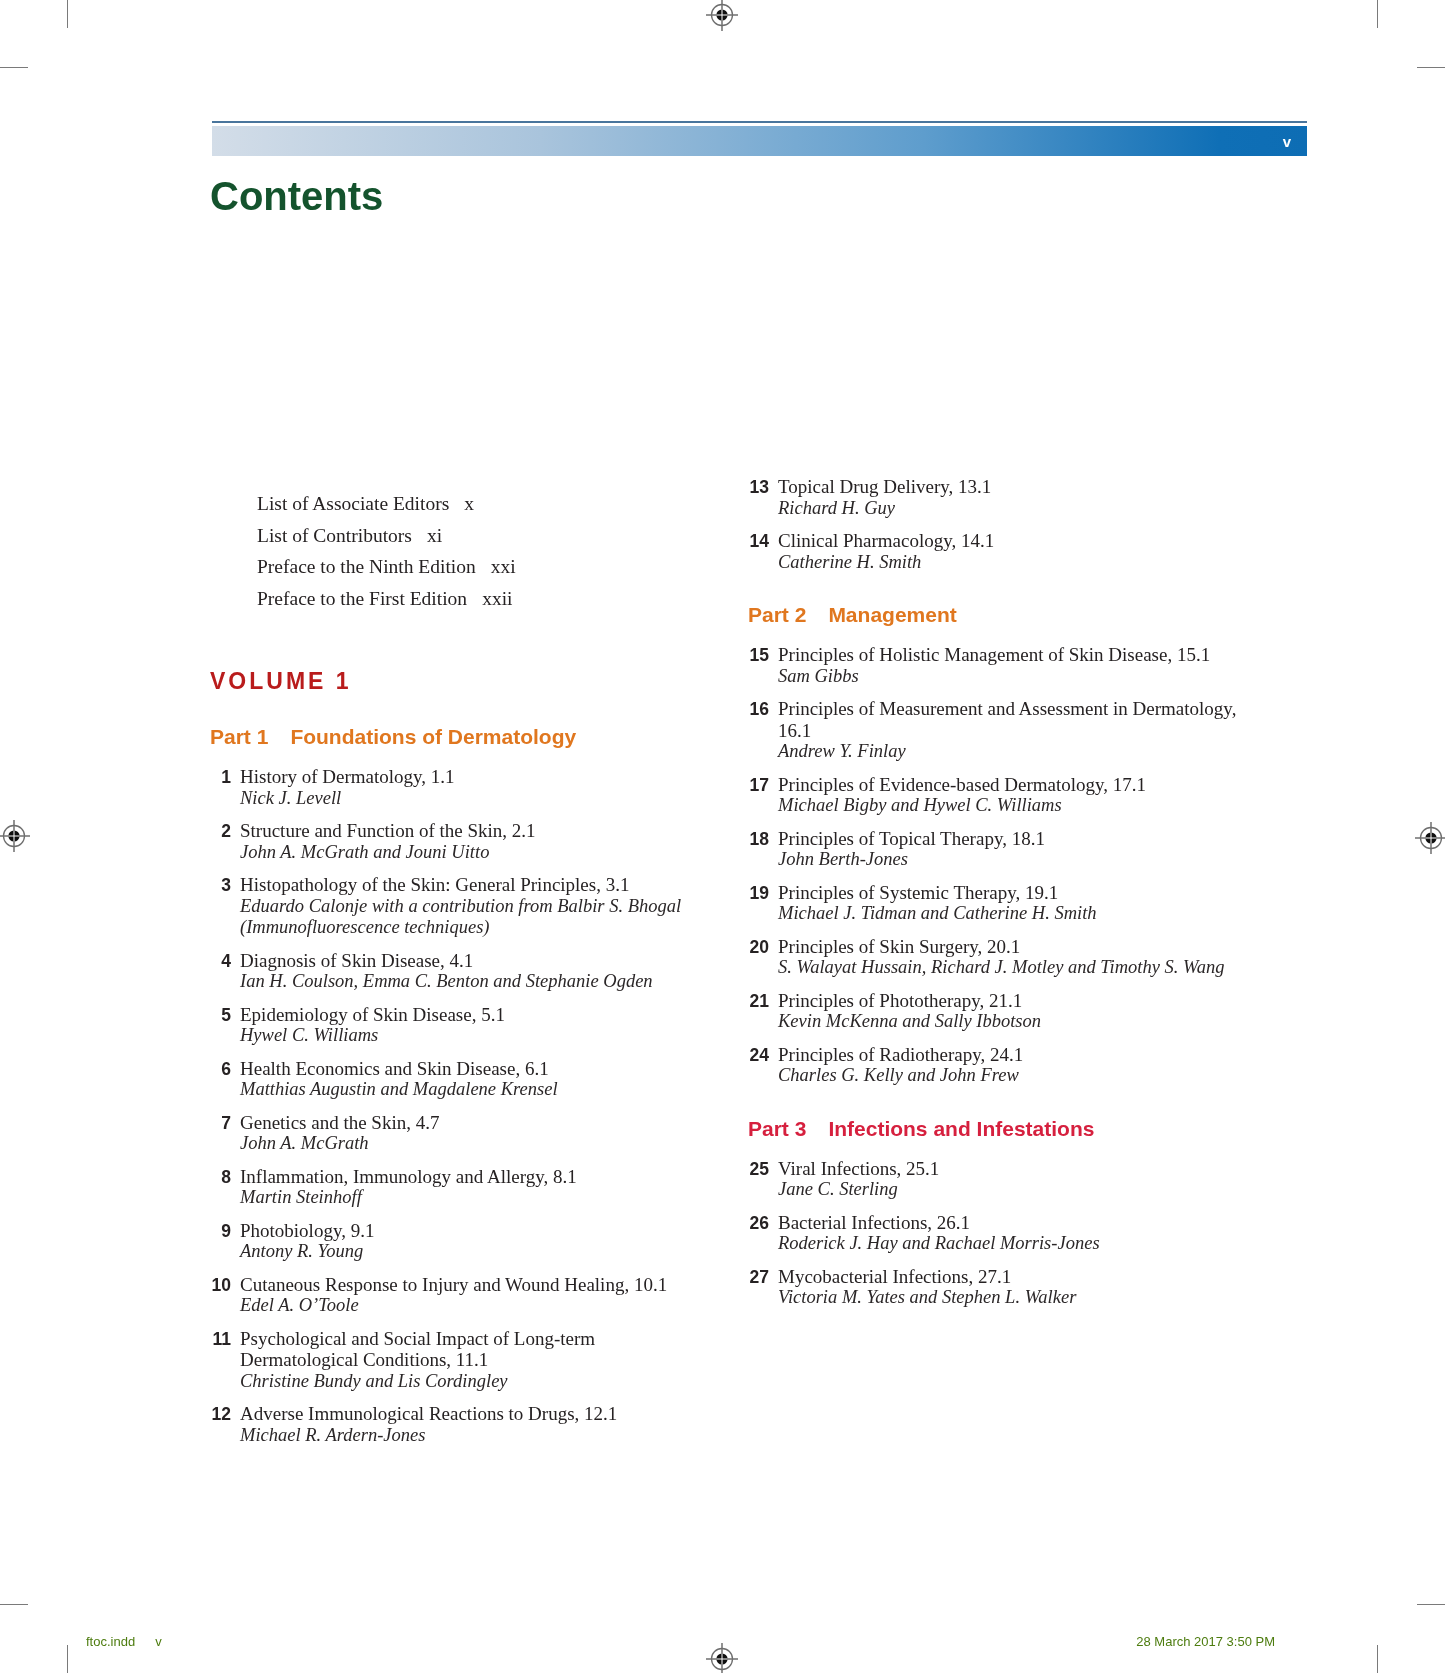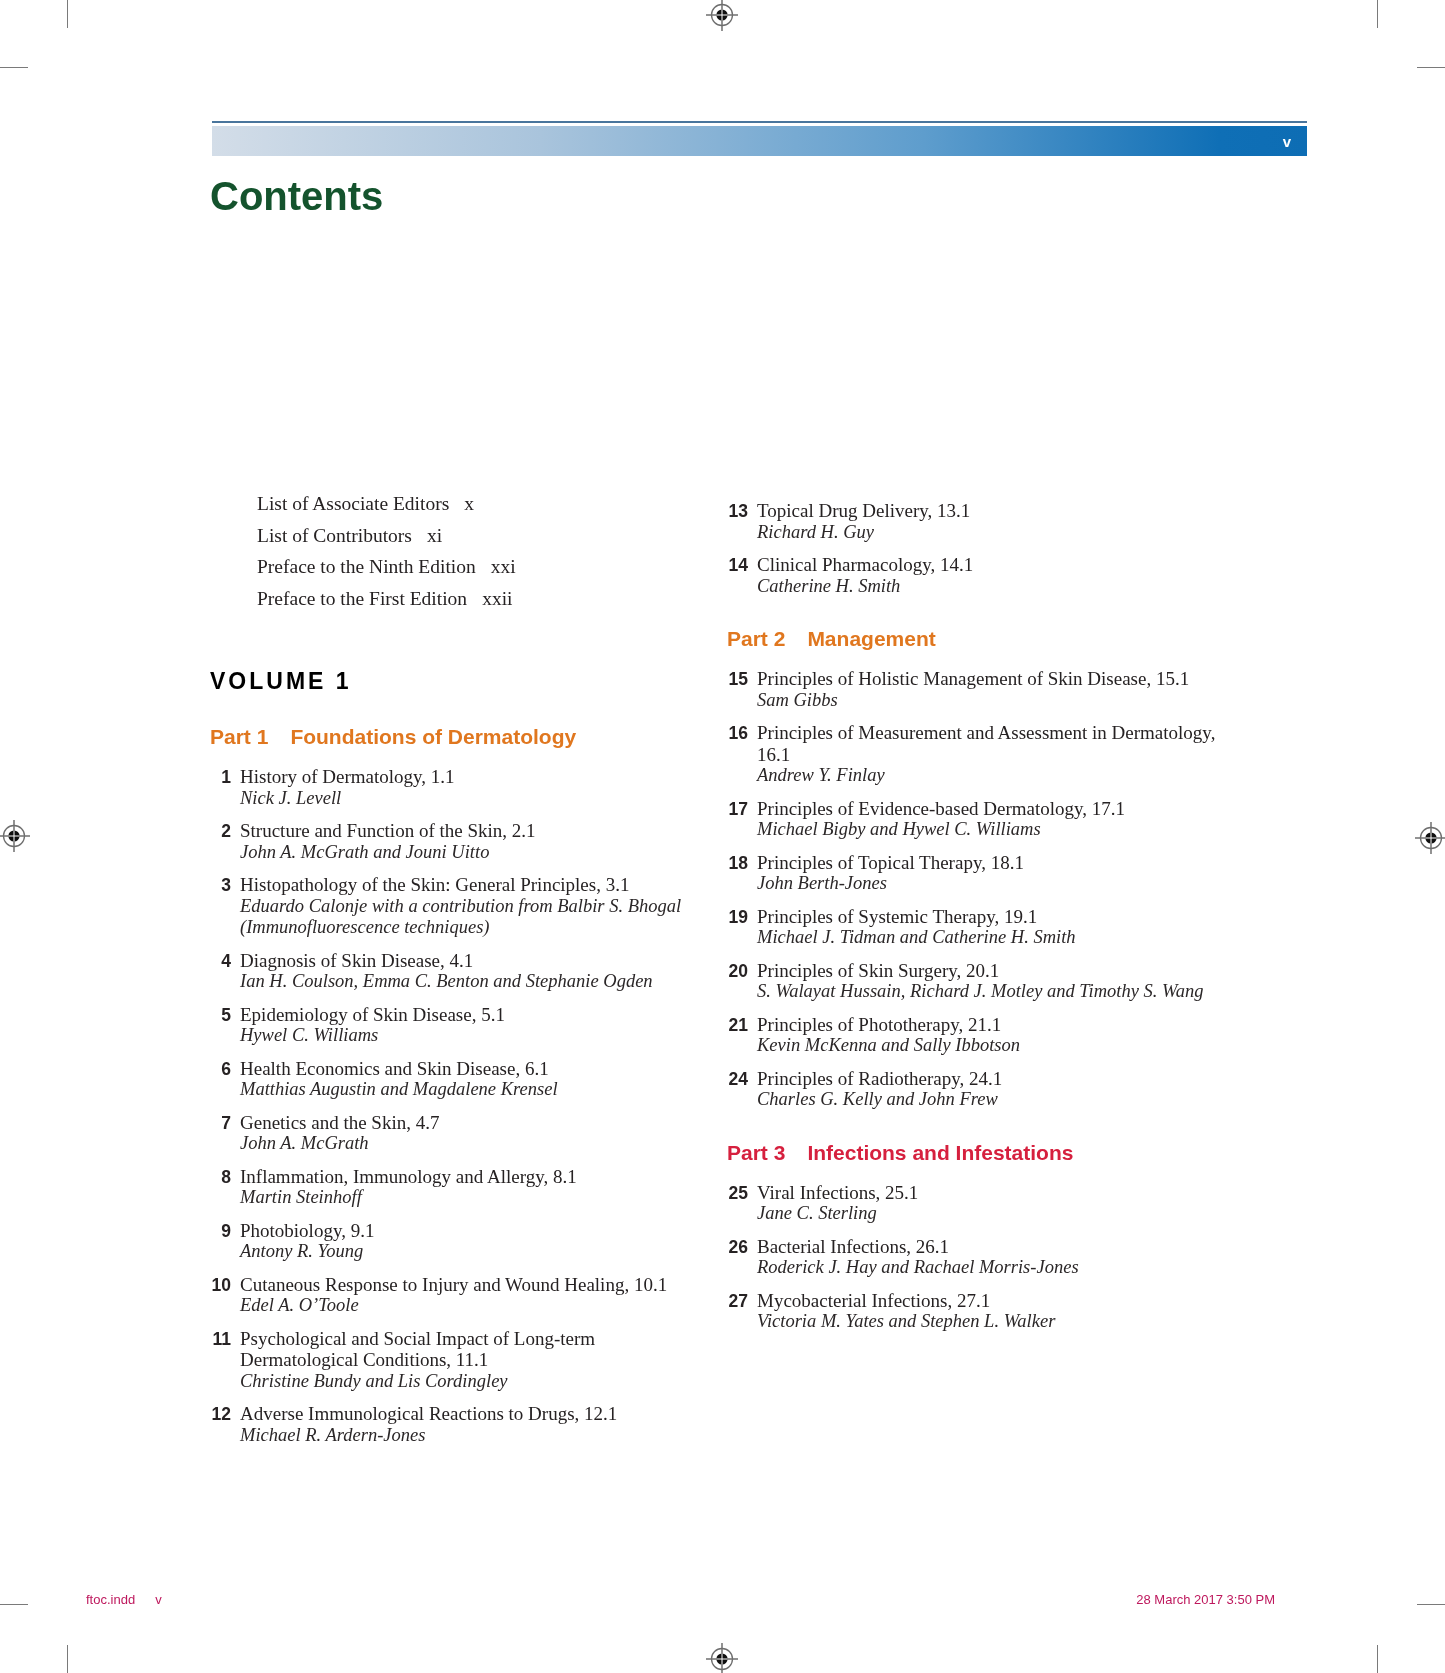--- a/index.html
+++ b/index.html
@@ -22,45 +22,45 @@
     position:absolute;right:16px;top:50%;transform:translateY(-50%);
     font-family:"Liberation Sans",sans-serif;font-weight:bold;font-size:15px;color:#ffffff;
   }
   .contents-title{
     position:absolute;left:210px;top:174px;margin:0;
     font-family:"Liberation Sans",sans-serif;font-weight:bold;font-size:40px;color:#14532d;
   }
   
   .col{position:absolute;top:476px;width:508px;}
   .col-left{left:210px;}
-  .col-right{left:727px;margin-top:24px;}
+  .col-right{left:748px;}
   
   .front-matter{list-style:none;margin:17px;padding:0 0 0 30px;}
   .front-matter li{font-size:19.5px;line-height:21.5px;margin-bottom:10px;}
   .fm-page{margin-left:15px;}
   
   .volume{
     margin:59px 0 0 0;font-family:"Liberation Sans",sans-serif;font-weight:bold;
-    font-size:23px;letter-spacing:3px;color:#000000;
+    font-size:23px;letter-spacing:3px;color:#b91c1c;
   }
   .part-heading{
     margin:30px 0 17px 0;font-family:"Liberation Sans",sans-serif;font-weight:bold;font-size:21px;
   }
   .part-label{margin-right:22px;}
   
   .chapter{display:flex;margin-bottom:11px;}
   .ch-num{
     flex:none;width:21px;margin-right:9px;text-align:right;
     font-family:"Liberation Sans",sans-serif;font-weight:bold;font-size:17.5px;line-height:21.5px;padding-top:1px;
   }
   .ch-body{flex:1;}
   .ch-title{font-size:19px;line-height:21.5px;}
   .ch-authors{font-size:18.5px;line-height:21.5px;font-style:italic;color:#2b2728;}
   
-  .footer{position:absolute;top:1592px;font-family:"Liberation Sans",sans-serif;font-size:13px;color:#be185d;}
+  .footer{position:absolute;top:1634px;font-family:"Liberation Sans",sans-serif;font-size:13px;color:#4d7c0f;}
   .footer-left{left:86px;}
   .footer-left .foot-page{margin-left:20px;}
   .footer-right{right:170px;}
 </style>
 </head>
 <body>
 
 <div class="page">
 
   <div class="cropmark v" style="left:67px;top:0;"></div>

